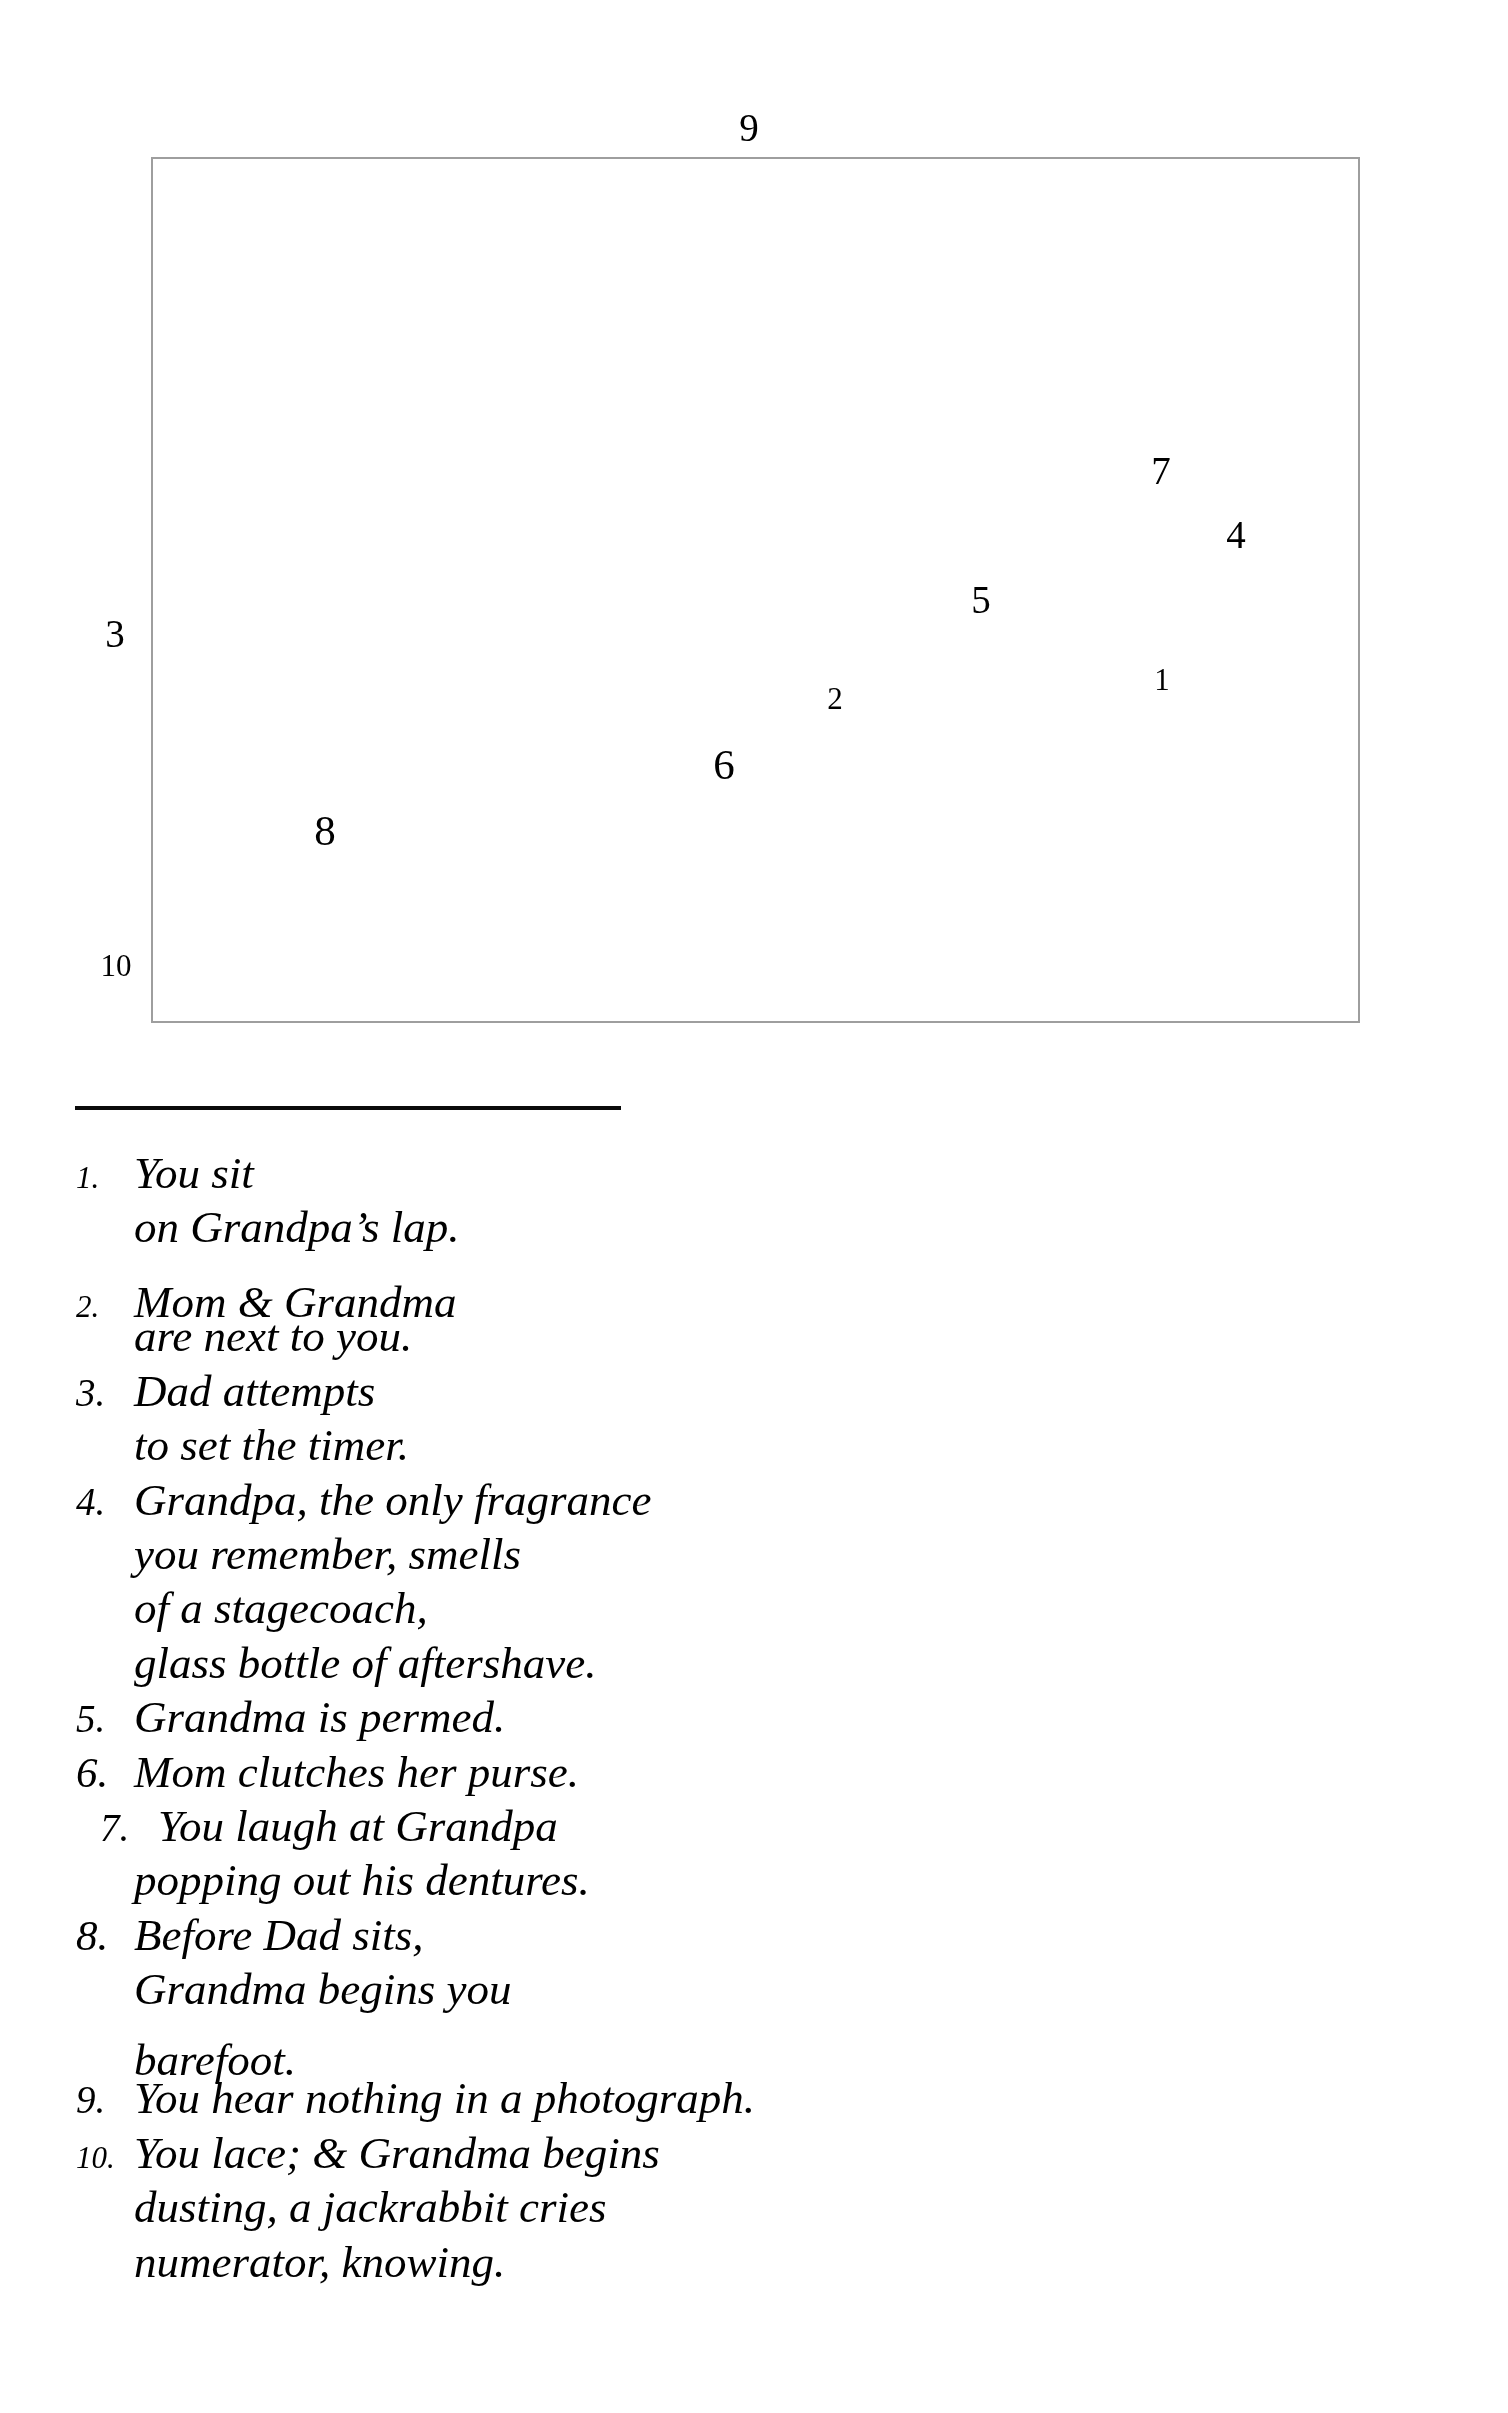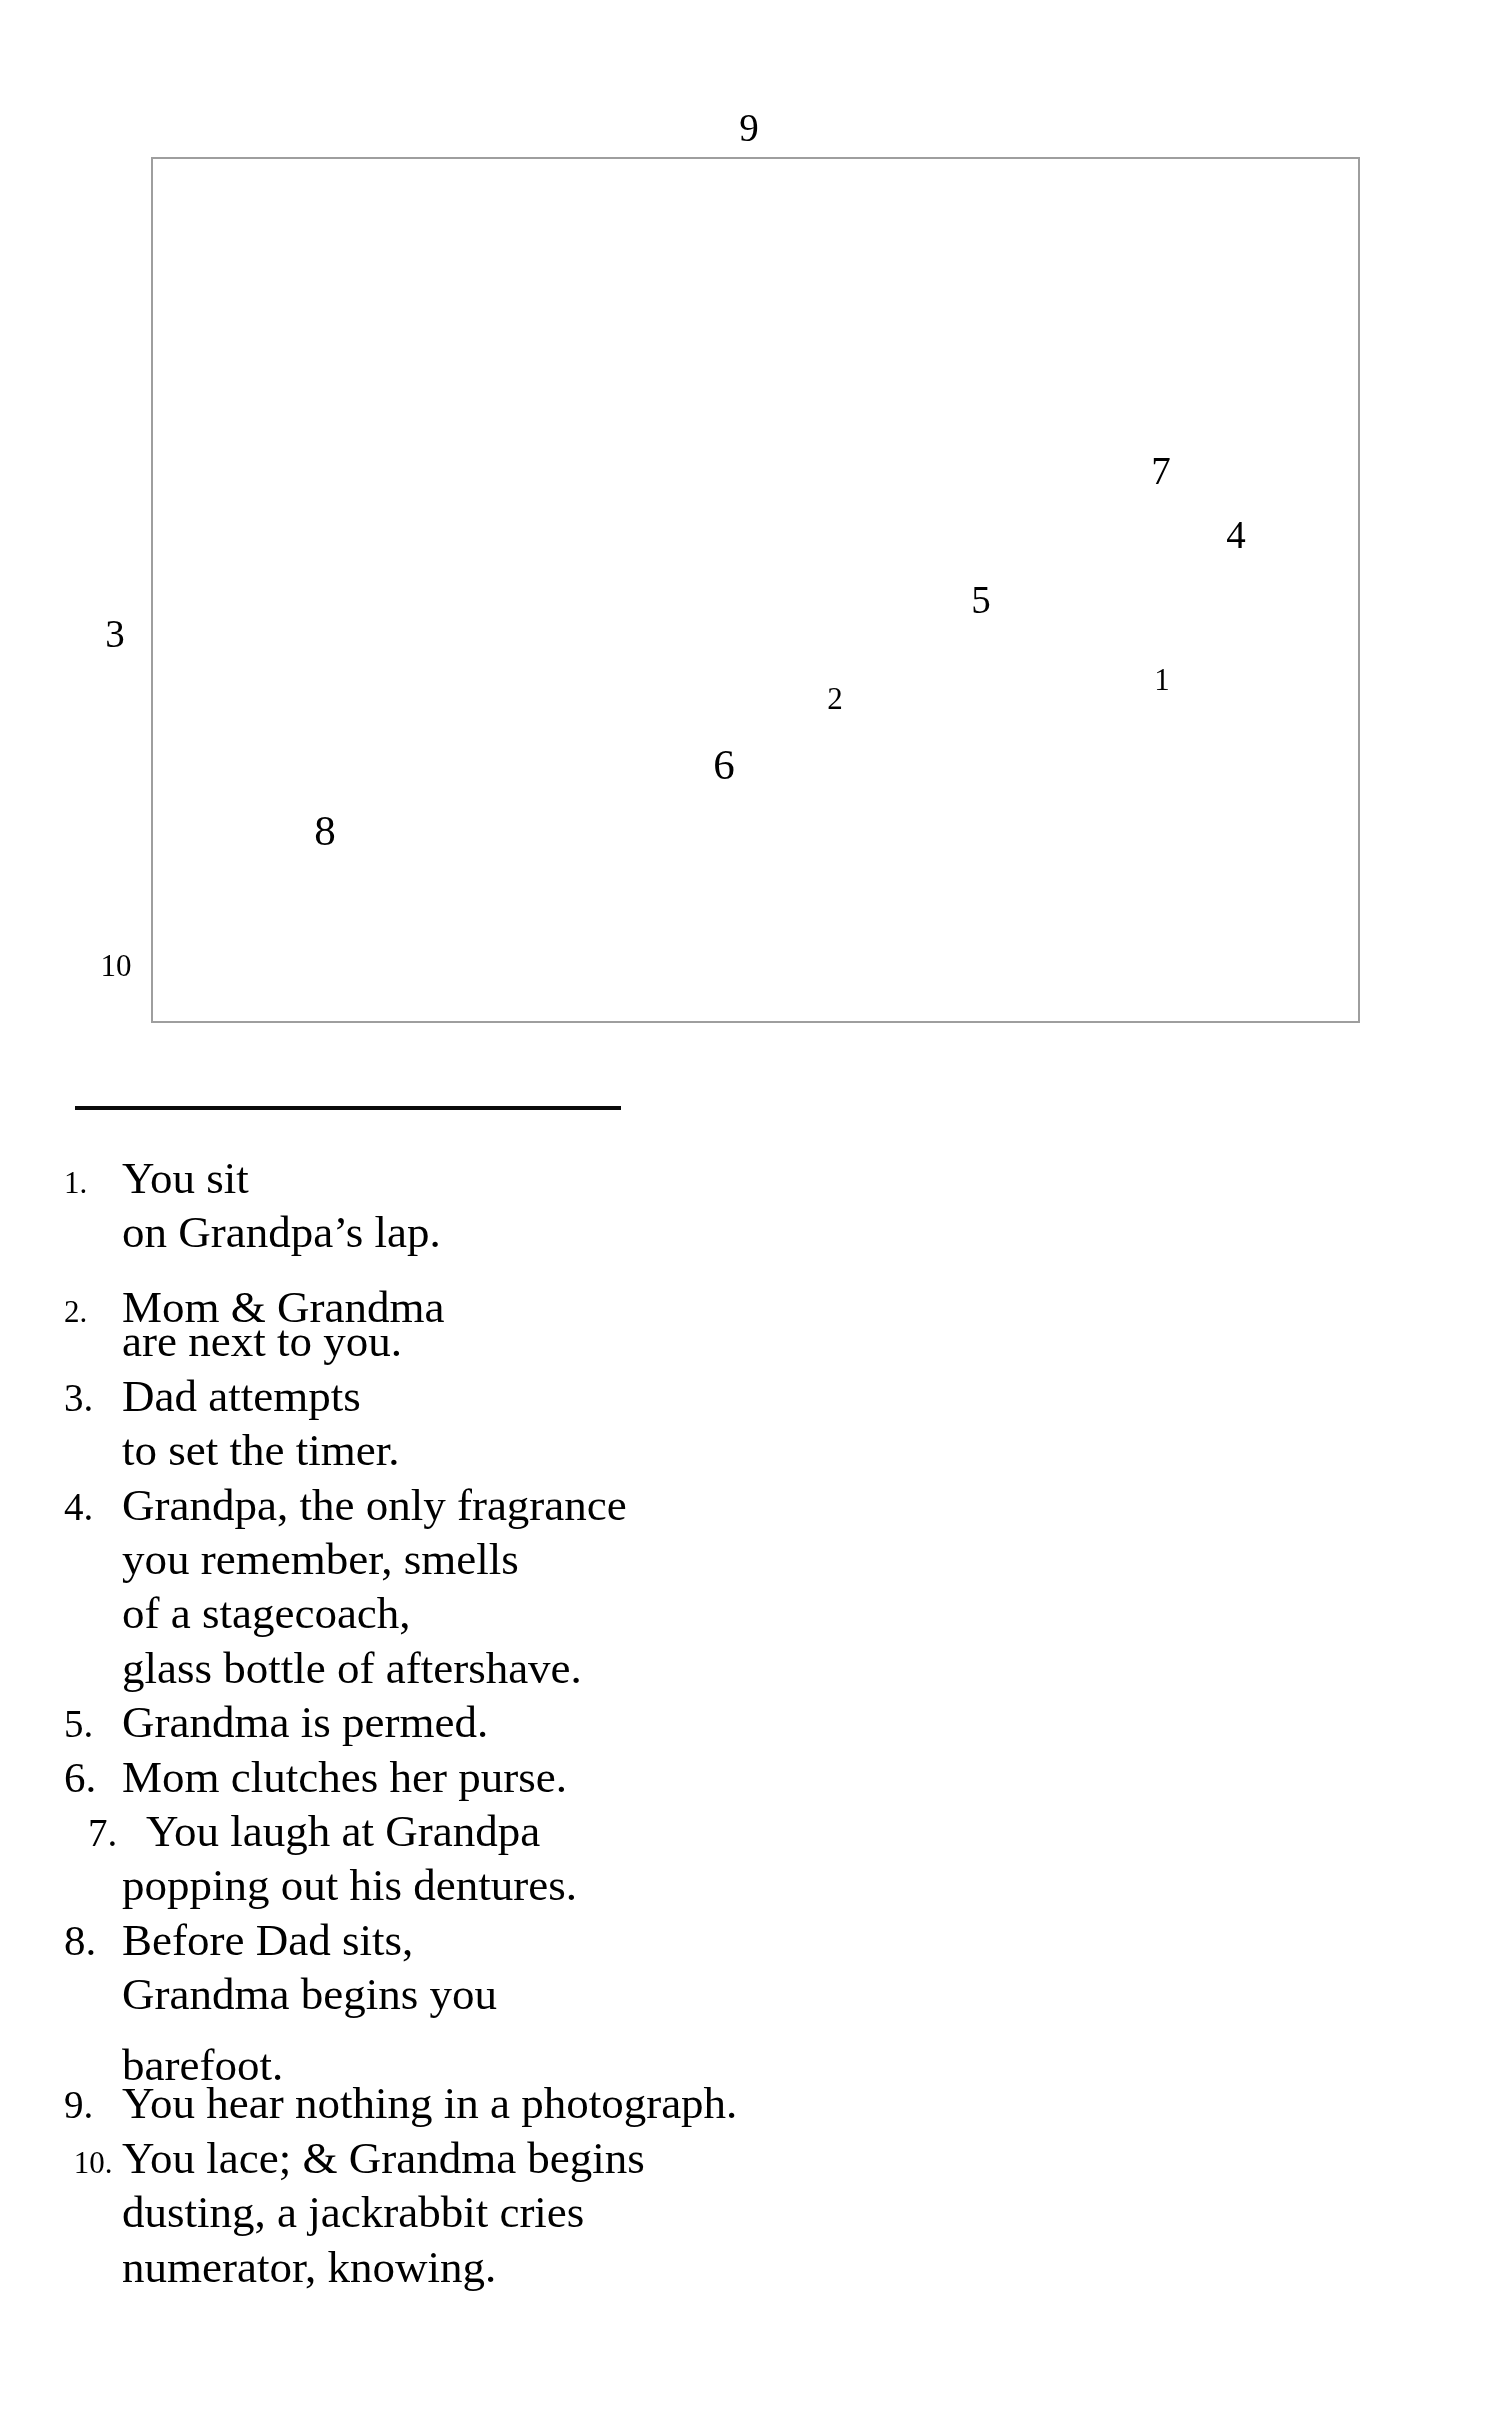--- a/index.html
+++ b/index.html
@@ -29,23 +29,23 @@
   .pt-md{font-size:39px;}
   .pt-lg{font-size:43px;}
   
   .divider{
     position:absolute;left:75px;top:1106px;
     width:546px;height:3.5px;
     background:#0a0a0a;
   }
   
   .fline{
-    position:absolute;left:64px;
+    position:absolute;left:76px;
     white-space:nowrap;
-    font-size:45px;line-height:60px;
+    font-size:45px;line-height:50px;font-style:italic;
   }
   .fline .fmark{
     display:inline-block;width:58px;
   }
   .fmark-sm{font-size:31px;}
   .fmark-md{font-size:39px;}
   .fmark-lg{font-size:43px;}
   .fline.cont{padding-left:58px;}
 </style>
 </head>
@@ -80,17 +80,17 @@
     <div class="fline cont" style="top: 1529px;"><span>you remember, smells</span></div>
     <div class="fline cont" style="top: 1638px;"><span>glass bottle of aftershave.</span></div>
     <div class="fline" style="top: 1692px;"><span class="fmark fmark-md">5.</span><span>Grandma is permed.</span></div>
     <div class="fline" style="top: 1747px;"><span class="fmark fmark-lg">6.</span><span>Mom clutches her purse.</span></div>
     <div class="fline" style="top: 1801px; margin-left: 24px;"><span class="fmark fmark-md">7.</span><span>You laugh at Grandpa</span></div>
     <div class="fline cont" style="top: 1855px;"><span>popping out his dentures.</span></div>
     <div class="fline" style="top: 1910px;"><span class="fmark fmark-lg">8.</span><span>Before Dad sits,</span></div>
     <div class="fline cont" style="top: 1964px;"><span>Grandma begins you</span></div>
     <div class="fline cont" style="top: 2019px; margin-top: 16px;"><span>barefoot.</span></div>
     <div class="fline" style="top: 2073px;"><span class="fmark fmark-md">9.</span><span>You hear nothing in a photograph.</span></div>
-    <div class="fline" style="top: 2128px; text-align: center;"><span class="fmark fmark-sm">10.</span><span>You lace; &amp; Grandma begins</span></div>
+    <div class="fline" style="top: 2128px;"><span class="fmark fmark-sm">10.</span><span>You lace; &amp; Grandma begins</span></div>
     <div class="fline cont" style="top: 2182px;"><span>dusting, a jackrabbit cries</span></div>
     <div class="fline cont" style="top: 2237px;"><span>numerator, knowing.</span></div>
   </div>
 
 
 </body></html>

